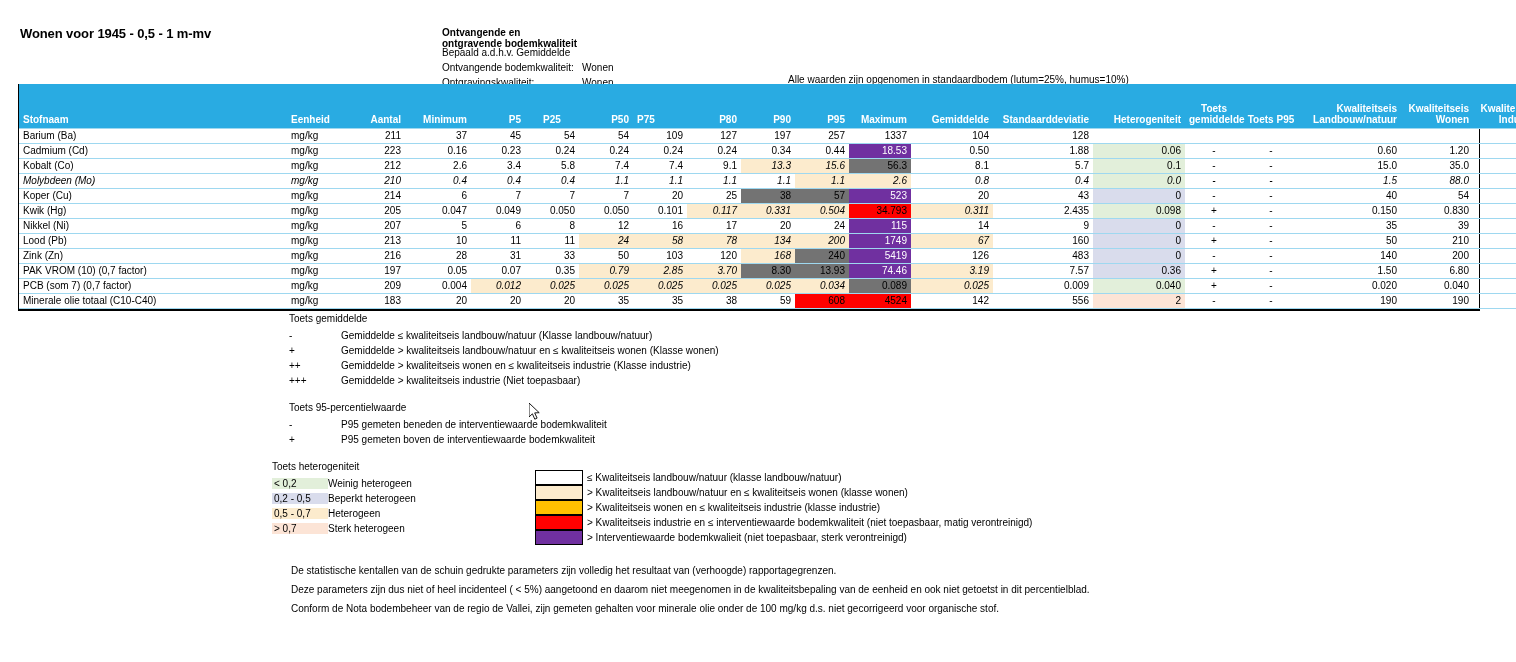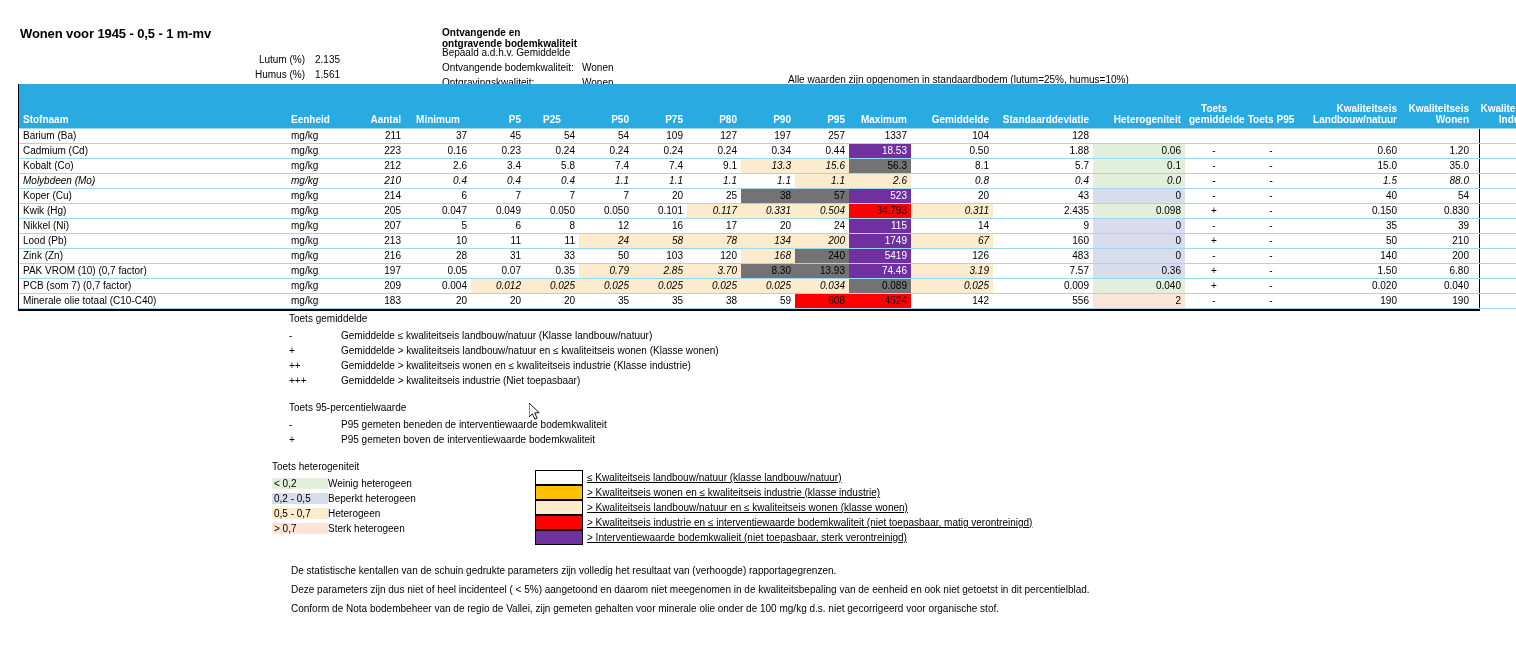--- a/index.html
+++ b/index.html
@@ -108,21 +108,21 @@
   .lg-txt { }
 
   #toets-gem { left: 289px; top: 313px; }
   #toets-p95 { left: 289px; top: 402px; }
   #toets-het { left: 272px; top: 461px; }
 
   .het-row { display: flex; height: 15px; align-items: center; }
   .het-range { width: 56px; padding-left: 2px; font-size: 10px; }
   .het-lab { font-size: 10px; }
 
-  #colorkey { position: absolute; left: 535px; top: 470px; font-size: 10px; text-decoration: underline; }
+  #colorkey { position: absolute; left: 535px; top: 470px; font-size: 10px; }
   .ck-row { display: flex; align-items: center; height: 15px; }
   .ck-swatch {
     width: 48px; height: 15px;
     border: 1px solid #000;
     margin-right: 4px;
     flex: none;
   }
   .ck-txt { font-size: 10px; }
 
   #footnotes { position: absolute; left: 291px; top: 561px; font-size: 10px; }
@@ -131,30 +131,20 @@
   
   #cursor { position: absolute; left: 529px; top: 403px; width: 12px; height: 18px; }
 </style>
 </head>
 <body>
 
 <div id="page">
 
   <div class="hdr-title">Wonen voor 1945 - 0,5 - 1 m-mv</div>
 
-  <div class="meta-left" id="meta-left">
-      <div class="r">
-        <span class="lbl">Lutum (%)</span>
-        <span class="val">2.135</span>
-      </div>
-      <div class="r">
-        <span class="lbl">Humus (%)</span>
-        <span class="val">1.561</span>
-      </div>
-    </div>
 
   <div class="meta-right" id="meta-right">
       <div class="r bold">
         <span class="lbl">Ontvangende en ontgravende bodemkwaliteit</span>
         <span class="val"></span>
       </div>
       <div class="r">
         <span class="lbl">Bepaald a.d.h.v. Gemiddelde</span>
         <span class="val"></span>
       </div>
@@ -204,37 +194,37 @@
               <div>Stofnaam</div>
             </th>
             <th style="text-align: left;">
               <div>&nbsp;</div>
               <div>Eenheid</div>
             </th>
             <th style="text-align: right;">
               <div>&nbsp;</div>
               <div>Aantal</div>
             </th>
+            <th style="text-align: right;">
+              <div>&nbsp;</div>
+              <div>Minimum</div>
+            </th>
+            <th style="text-align: right;">
+              <div>&nbsp;</div>
+              <div>P5</div>
+            </th>
             <th style="text-align: center;">
               <div>&nbsp;</div>
-              <div>Minimum</div>
-            </th>
-            <th style="text-align: right;">
-              <div>&nbsp;</div>
-              <div>P5</div>
-            </th>
-            <th style="text-align: center;">
-              <div>&nbsp;</div>
               <div>P25</div>
             </th>
             <th style="text-align: right;">
               <div>&nbsp;</div>
               <div>P50</div>
             </th>
-            <th style="text-align: right;">
+            <th style="text-align: left;">
               <div>&nbsp;</div>
               <div>P75</div>
             </th>
             <th style="text-align: right;">
               <div>&nbsp;</div>
               <div>P80</div>
             </th>
             <th style="text-align: right;">
               <div>&nbsp;</div>
               <div>P90</div>
@@ -607,26 +597,26 @@
         </div>
       </div>
   </div>
 
   <div id="colorkey">
       <div class="ck-row">
         <span class="ck-swatch" style="background:#FFFFFF"></span>
         <span class="ck-txt">≤ Kwaliteitseis landbouw/natuur (klasse landbouw/natuur)</span>
       </div>
       <div class="ck-row">
+        <span class="ck-swatch" style="background:#FCEBCD"></span>
+        <span class="ck-txt">&gt; Kwaliteitseis landbouw/natuur en ≤ kwaliteitseis wonen (klasse wonen)</span>
+      </div>
+      <div class="ck-row">
         <span class="ck-swatch" style="background:#FFC000"></span>
         <span class="ck-txt">&gt; Kwaliteitseis wonen en ≤ kwaliteitseis industrie (klasse industrie)</span>
-      </div>
-      <div class="ck-row">
-        <span class="ck-swatch" style="background:#FCEBCD"></span>
-        <span class="ck-txt">&gt; Kwaliteitseis landbouw/natuur en ≤ kwaliteitseis wonen (klasse wonen)</span>
       </div>
       <div class="ck-row">
         <span class="ck-swatch" style="background:#FF0000"></span>
         <span class="ck-txt">&gt; Kwaliteitseis industrie en ≤ interventiewaarde bodemkwaliteit (niet toepasbaar, matig verontreinigd)</span>
       </div>
       <div class="ck-row">
         <span class="ck-swatch" style="background:#7030A0"></span>
         <span class="ck-txt">&gt; Interventiewaarde bodemkwalieit (niet toepasbaar, sterk verontreinigd)</span>
       </div>
     </div>

